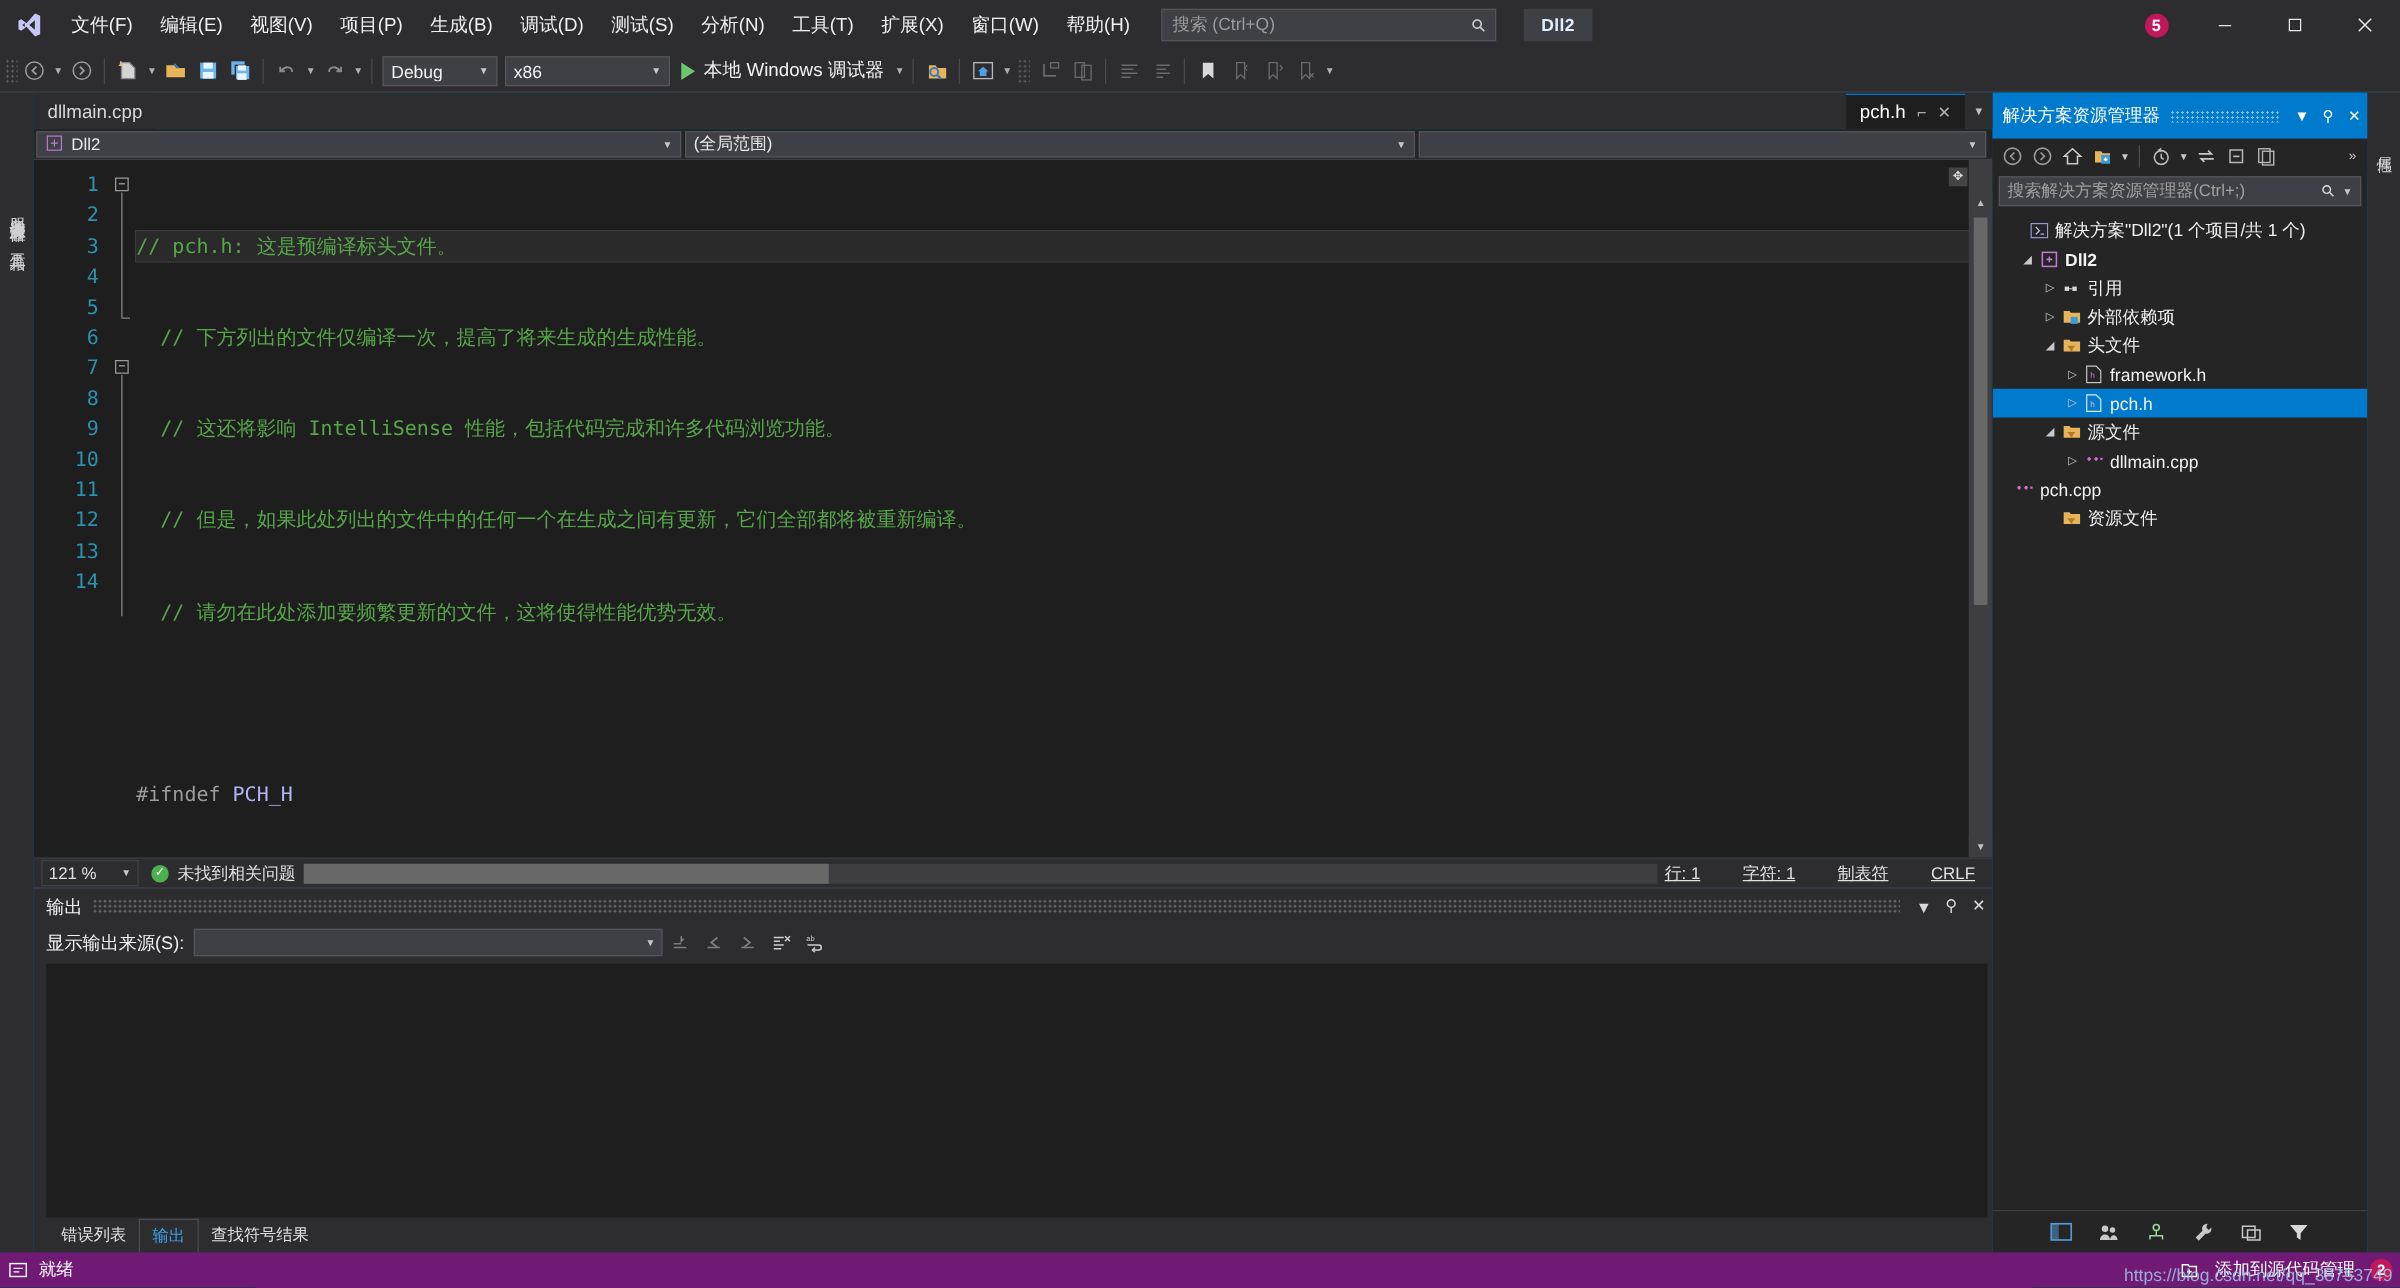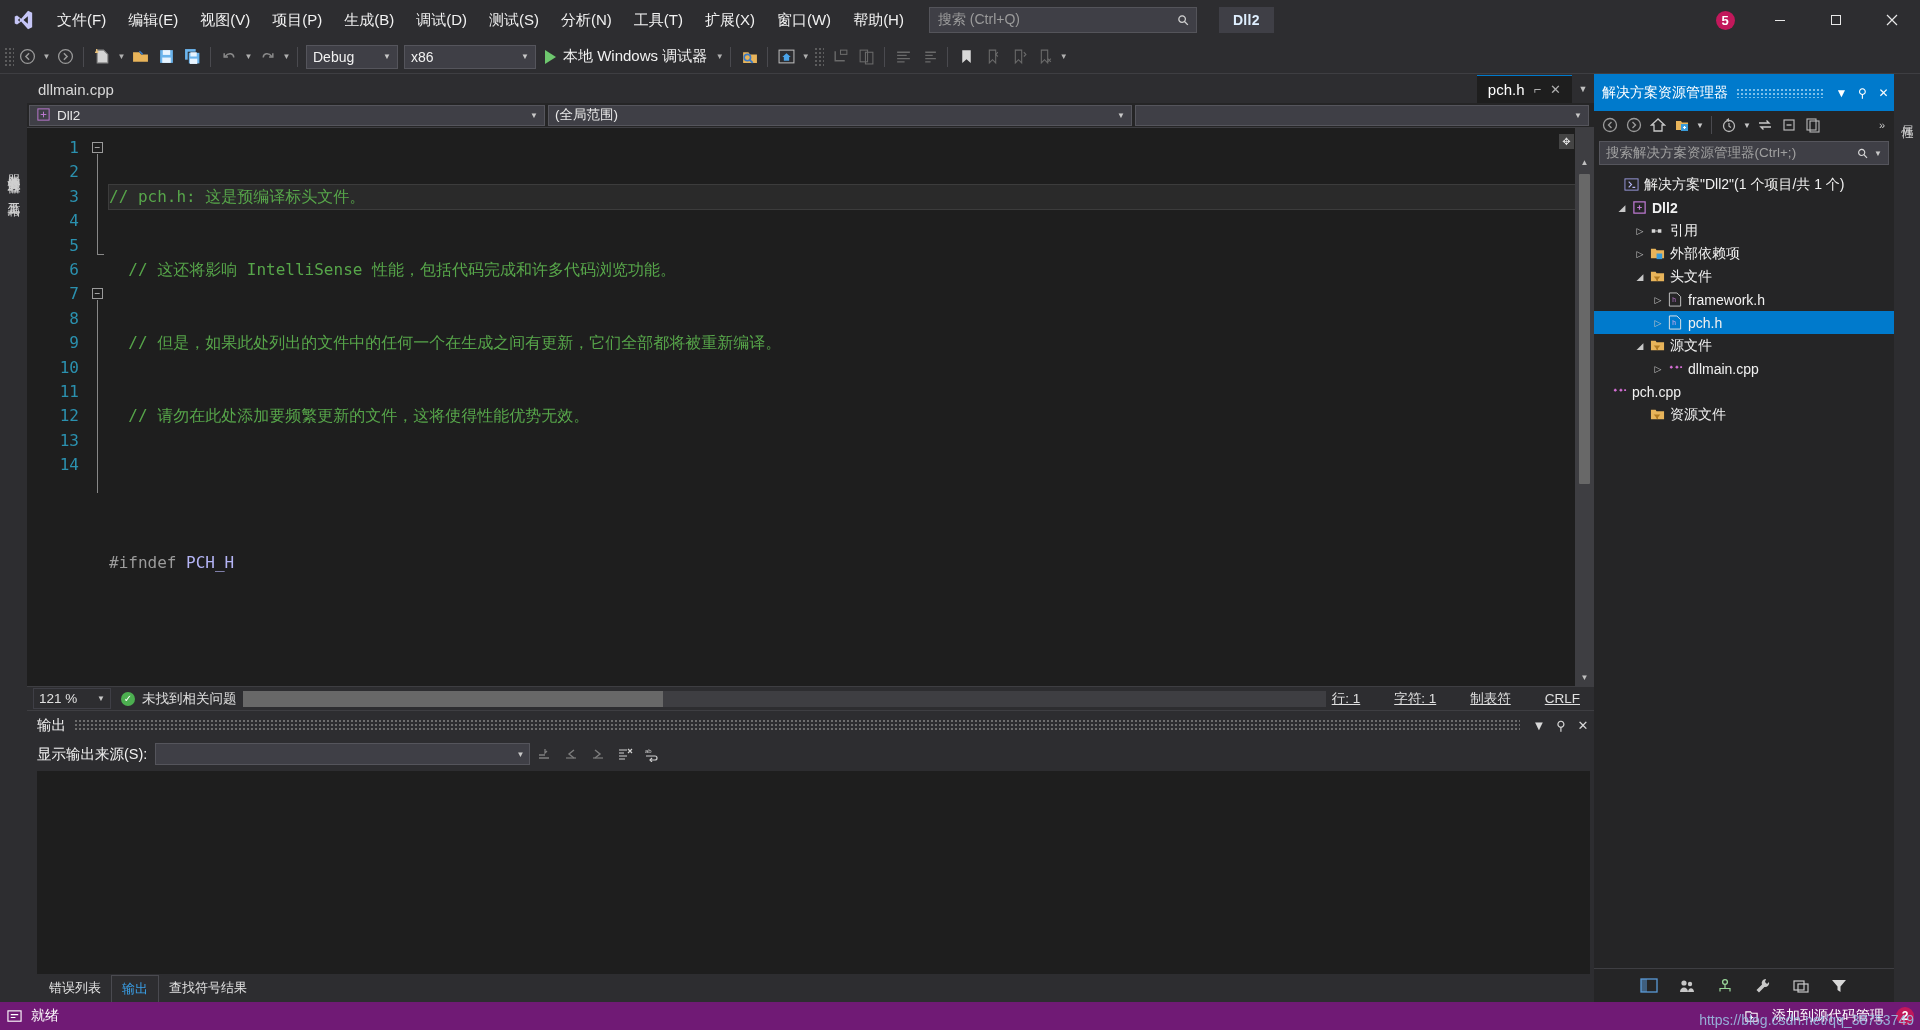--- a/index.html
+++ b/index.html
@@ -432,20 +432,21 @@
         <div class="foldcol">
           <div class="foldbox" style="top:14px">−</div>
           <div class="foldline" style="top:26px;height:100px"></div>
           <div class="foldend" style="top:126px"></div>
           <div class="foldbox" style="top:160px">−</div>
           <div class="foldline" style="top:172px;height:193px"></div>
         </div>
 
         <div class="code">
           <div class="cl cur"><span class="cmt">// pch.h: 这是预编译标头文件。</span></div>
+          <div class="cl">  <span class="cmt">// 下方列出的文件仅编译一次，提高了将来生成的生成性能。</span></div>
           <div class="cl">  <span class="cmt">// 这还将影响 IntelliSense 性能，包括代码完成和许多代码浏览功能。</span></div>
           <div class="cl">  <span class="cmt">// 但是，如果此处列出的文件中的任何一个在生成之间有更新，它们全部都将被重新编译。</span></div>
           <div class="cl">  <span class="cmt">// 请勿在此处添加要频繁更新的文件，这将使得性能优势无效。</span></div>
           <div class="cl"></div>
           <div class="cl"><span class="pp">#ifndef </span><span class="mac">PCH_H</span></div>
           
           
           
           
           

